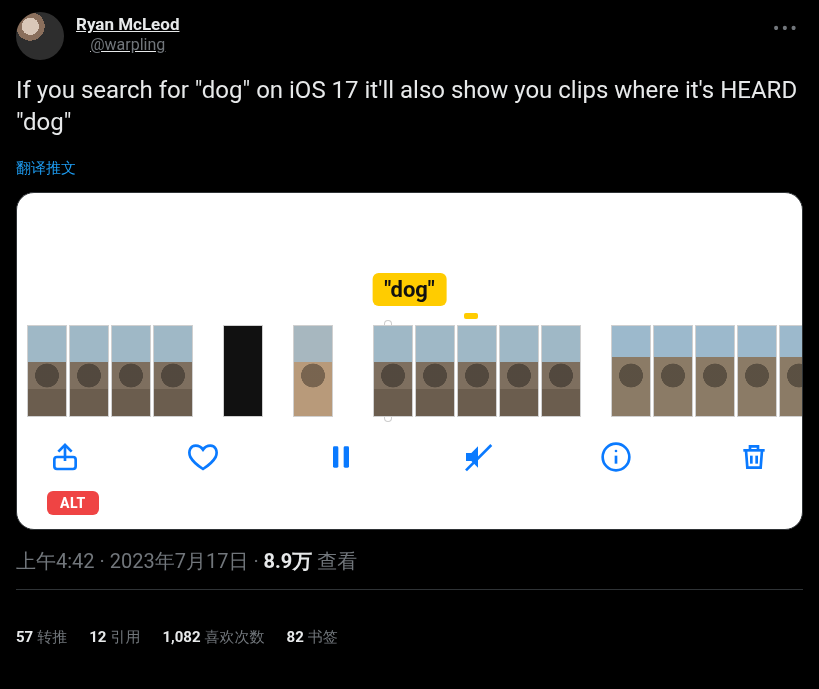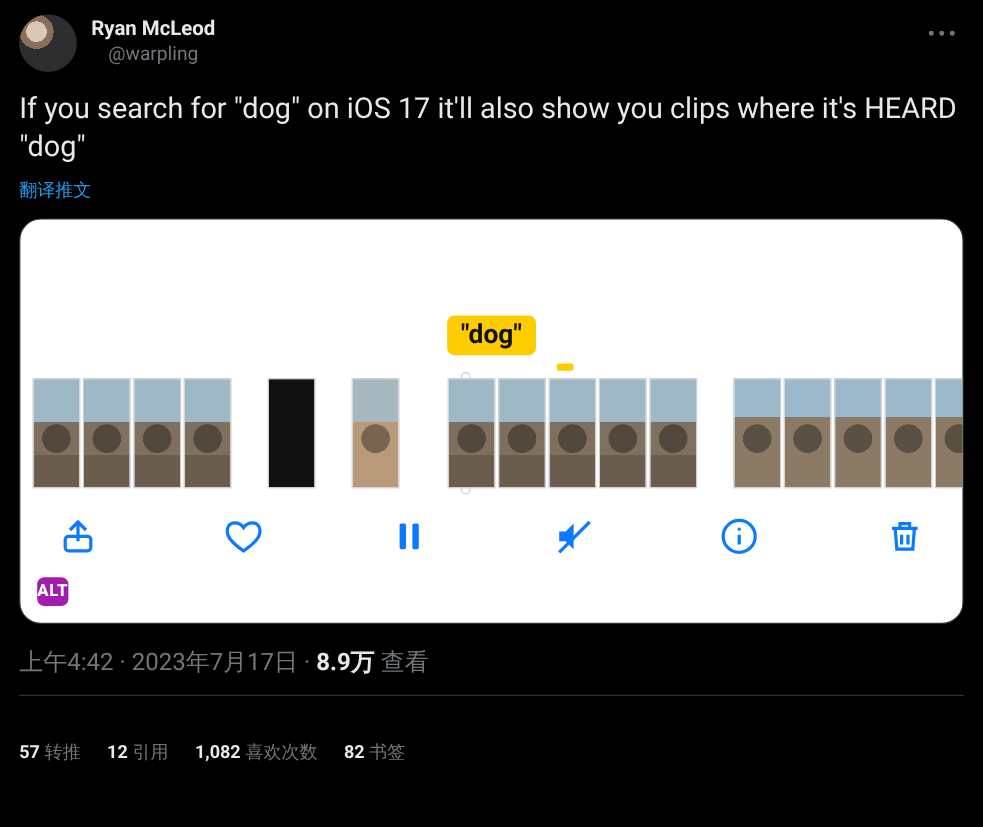--- a/index.html
+++ b/index.html
@@ -20,42 +20,42 @@
     position: relative;
   }
   .avatar {
     width: 48px;
     height: 48px;
     border-radius: 50%;
     background: radial-gradient(circle at 30% 30%, #d9c7b8 0 18%, #8a6f5c 18% 30%, #2e2e2e 30% 100%);
     flex: 0 0 48px;
     margin-right: 12px;
   }
-  .names { line-height: 1.25; margin-top: 2px; }
+  .names { line-height: 1.25; margin-top: 2px; text-decoration: underline; }
   .display-name { font-weight: 700; font-size: 17px; color: #e7e9ea; }
   .handle { color: #71767b; font-size: 16px; text-align: center; }
   .more {
     position: absolute;
     right: 0;
     top: 0;
     color: #71767b;
     font-size: 20px;
     letter-spacing: 2px;
     padding: 4px;
     cursor: pointer;
   }
   .body-text {
     margin-top: 14px;
     font-size: 24px;
     line-height: 1.35;
     color: #e7e9ea;
     font-weight: 400;
   }
   .translate {
-    margin-top: 10px;
+    margin-top: 20px;
     color: #1d9bf0;
     font-size: 15px;
     cursor: pointer;
   }
   .card {
     margin-top: 14px;
     background: #fff;
     border-radius: 18px;
     overflow: hidden;
     position: relative;
@@ -144,27 +144,27 @@
     cursor: pointer;
     display:flex;
     align-items:center;
     justify-content:center;
     width:40px;
     height:40px;
   }
   .tbtn svg { width: 32px; height: 32px; }
   .alt-badge {
     position: absolute;
-    left: 14px;
+    left: 30px;
     bottom: 14px;
-    background: #a21caf;
+    background: #ef4444;
     color: #fff;
     font-weight: 800;
     font-size: 14px;
-    padding: 4px 0;
+    padding: 4px 13px;
     border-radius: 6px;
     letter-spacing: 0.5px;
   }
   .meta {
     margin-top: 18px;
     color: #71767b;
     font-size: 20px;
   }
   .meta .views-count { color: #e7e9ea; font-weight: 700; }
   .divider { border-top:1px solid #2f3336; margin: 14px 0; }

